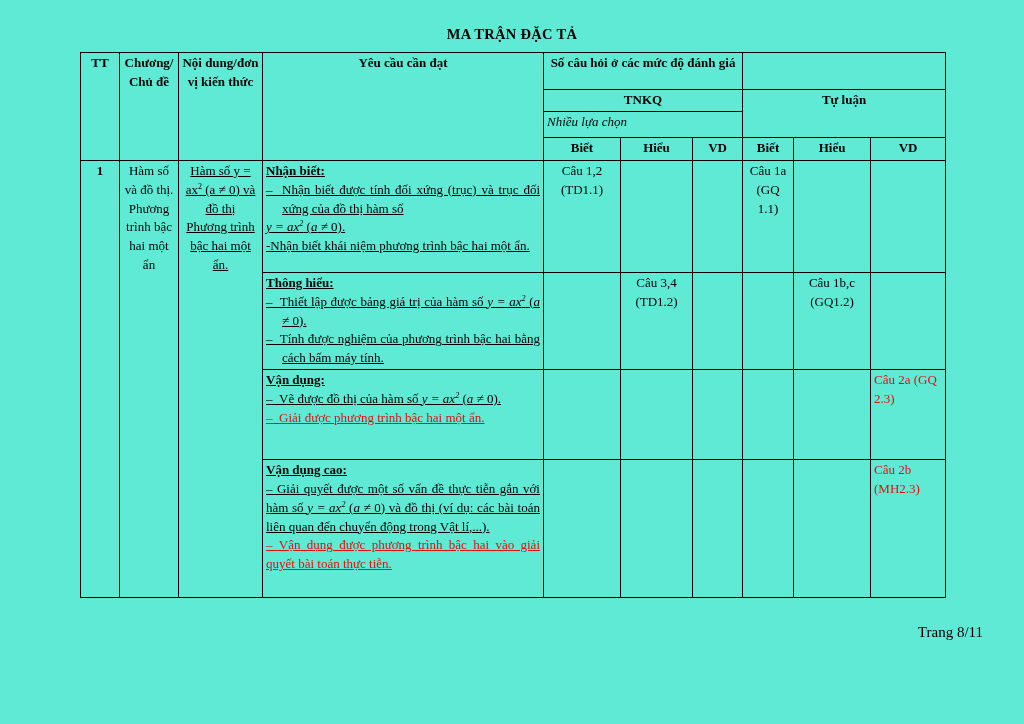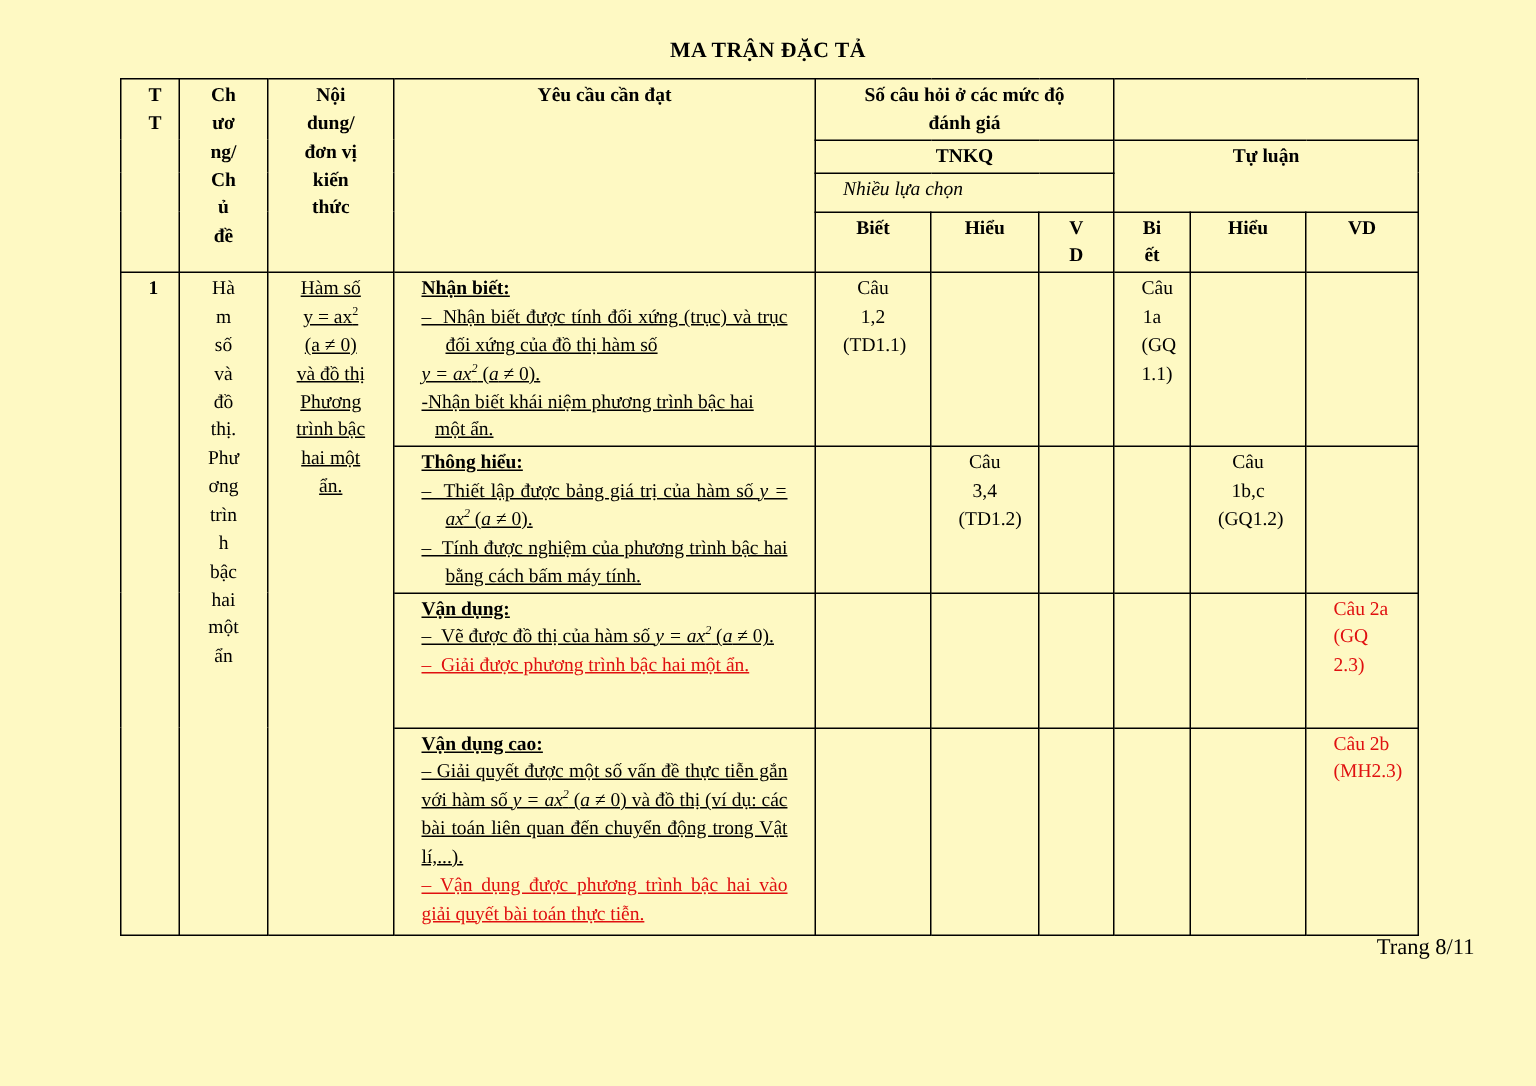--- a/index.html
+++ b/index.html
@@ -1,23 +1,23 @@
 <!DOCTYPE html>
 <html style="--red: #e01010;"><head>
 <meta charset="utf-8">
 <style>
   html,body{margin:0;padding:0;background:#e8e8e8;}
-  .page{position:relative;width:1024px;height:724px;background:#fef9c3;overflow:hidden;
+  .page{position:relative;width:1024px;height:724px;background:#5eead4;overflow:hidden;
         font-family:"Liberation Serif", serif;color:#000;}
   .doc-title{position:absolute;left:0;right:0;top:26px;text-align:center;
              font-size:14.5px;font-weight:bold;letter-spacing:.3px;}
   .matrix-wrap{position:absolute;left:80px;top:52px;}
   table.matrix{border-collapse:collapse;table-layout:fixed;width:865px;}
   table.matrix td{border:1px solid #000;font-size:13px;line-height:1.45;
-                  vertical-align:top;padding:1px 18px;overflow:hidden;}
+                  vertical-align:top;padding:1px 3px;overflow:hidden;}
   td.hd{font-weight:bold;text-align:center;vertical-align:middle;padding:1px 2px;
         overflow-wrap:break-word;}
   td.hd-italic{font-weight:normal;font-style:italic;text-align:left;vertical-align:middle;}
   td.sep-b{border-bottom:3px solid #000;}
   td.mid{vertical-align:middle;text-align:center;overflow-wrap:break-word;}
   td.chapter-cell{padding:0 5px;}
   td.content-cell{padding:0 4px;}
   td.req{padding:0 4px 0 3px;}
   td.qcell{text-align:center;vertical-align:top;padding-top:2px;line-height:1.5;}
   td.qcell-bottom{text-align:left;vertical-align:bottom;padding-bottom:4px;line-height:1.5;}

